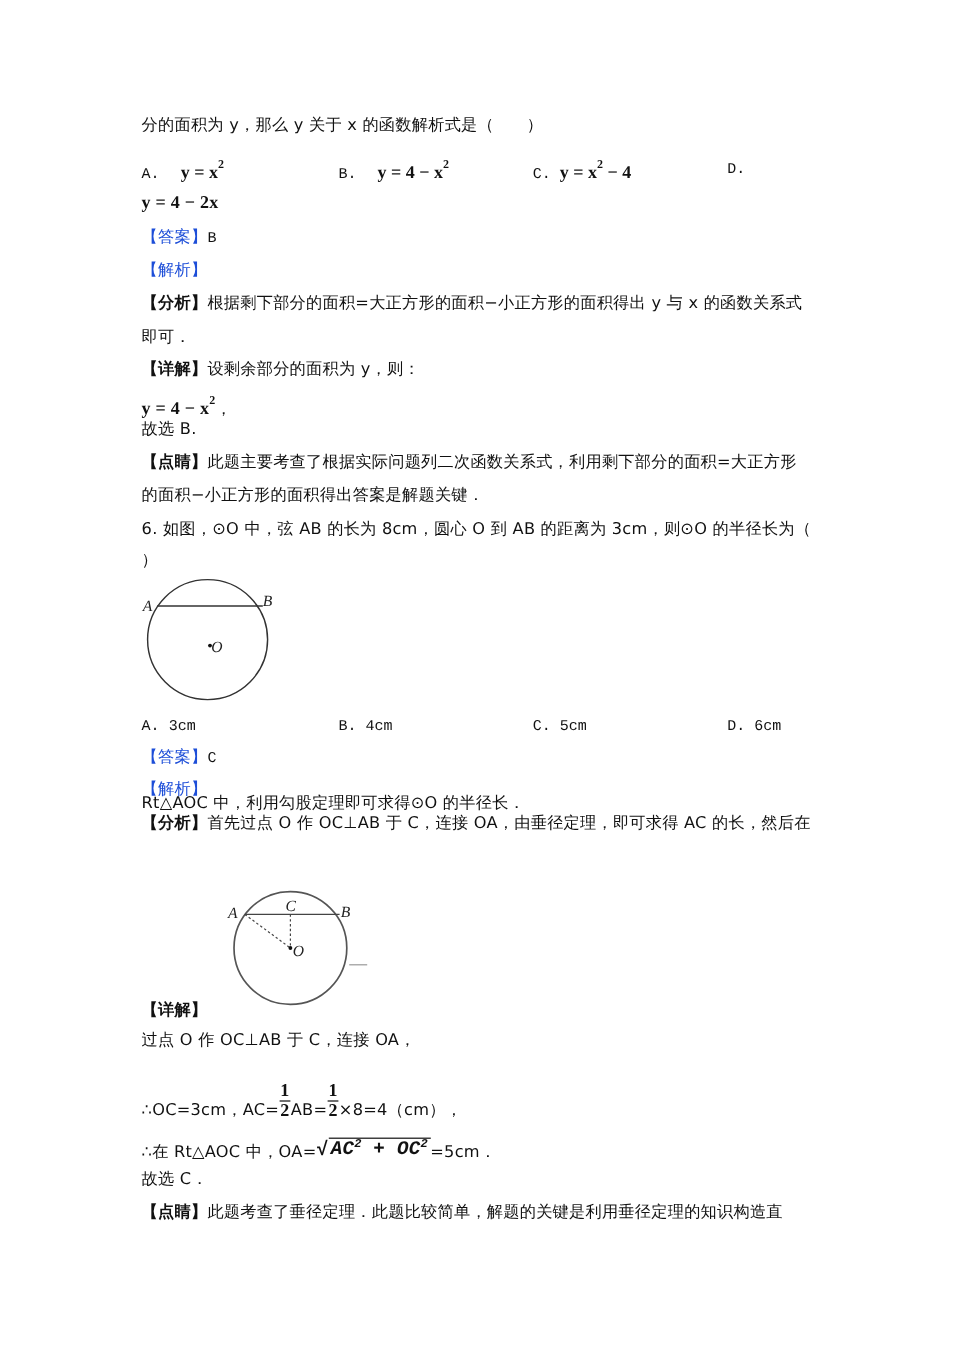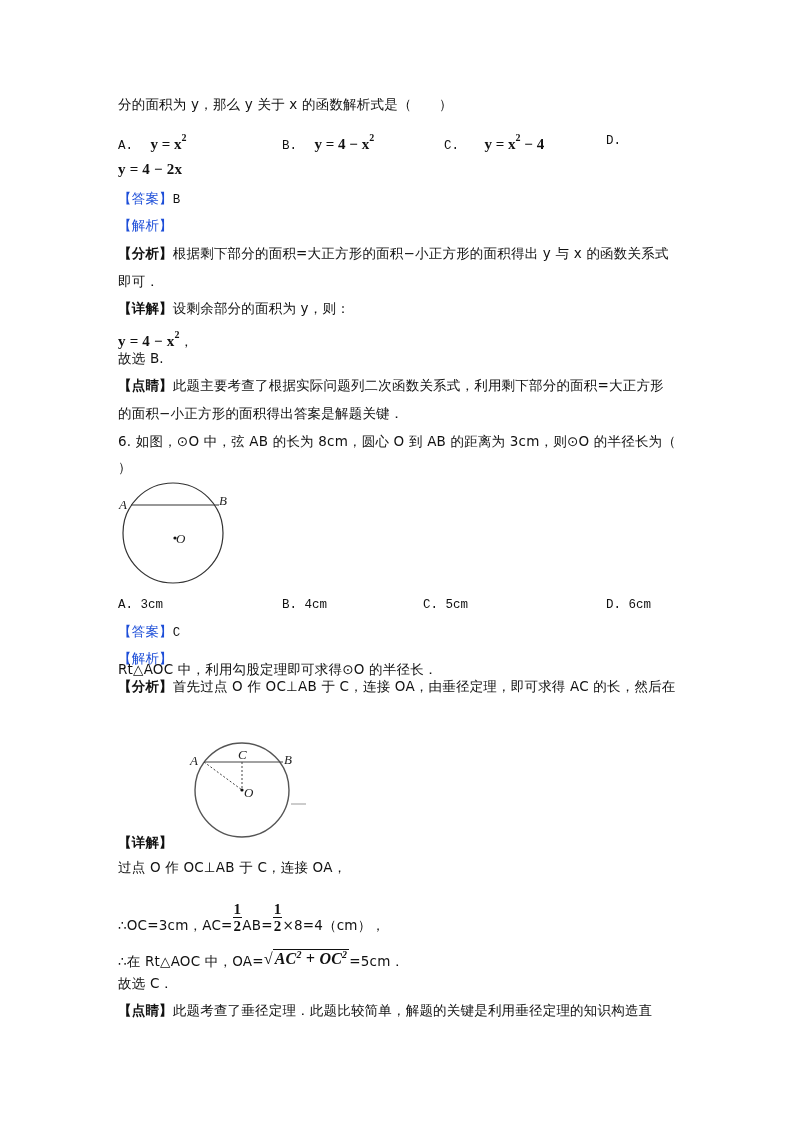--- a/index.html
+++ b/index.html
@@ -8,40 +8,40 @@
   .ln { position: absolute; left: 118px; font-size: 13.5px; line-height: 18px; white-space: nowrap; letter-spacing: 0.2px; }
   .tag-blue { color: #1d4ed8; }
   .tag-black { color: #111; font-weight: bold; text-align: center; }
   .math { font-family: "Liberation Serif", "DejaVu Serif", serif; font-weight: bold; font-size: 15px; }
   .math sup { font-size: 10px; position: relative; top: -2px; }
   .mono { font-family: "Liberation Mono", "DejaVu Sans Mono", monospace; font-size: 12.5px; }
   .opt { position: absolute; font-size: 12.5px; font-family: "Liberation Mono", "DejaVu Sans Mono", monospace; text-align: center; }
   .frac { display: inline-block; vertical-align: middle; text-align: center; font-family: "Liberation Serif", serif; font-weight: bold; font-size: 15px; line-height: 16px; position: relative; top: -8px; }
   .frac .num { display: block; border-bottom: 1px solid #111; padding: 0 1px; }
   .frac .den { display: block; }
-  .sqrt { display: inline-block; font-family: Liberation Serif, serif; font-style: italic; font-weight: bold; font-size: 16px; position: relative; top: -2px; }
+  .sqrt { display: inline-block; font-family: Liberation Mono, monospace; font-style: italic; font-weight: bold; font-size: 16px; position: relative; top: -2px; }
   .sqrt .rad { border-top: 1px solid #111; padding: 0 2px; }
   svg { position: absolute; }
 </style>
 </head>
 <body>
 
 <div class="ln" style="top:95px">分的面积为 y，那么 y 关于 x 的函数解析式是（　　）</div>
 
 <div class="opt" style="left:118px;top:134px">
   <span>A.</span>
   <span class="math" style="margin-left:10px"><span>y = x</span><sup>2</sup></span>
 </div>
 <div class="opt" style="left:282px;top:134px">
   <span>B.</span>
   <span class="math" style="margin-left:10px"><span>y = 4 − x</span><sup>2</sup></span>
 </div>
 <div class="opt" style="left:444px;top:134px">
   <span>C.</span>
-  <span class="math" style="margin-left:18px"><span>y = x</span><sup>2</sup><span> − 4</span></span>
+  <span class="math" style="margin-left:0"><span>y = x</span><sup>2</sup><span> − 4</span></span>
 </div>
 <div class="opt" style="left:606px;top:134px">D.</div>
 <div class="ln math" style="top:160px">y = 4 − 2x</div>
 
 <div class="ln" style="top:189px">
   <span class="tag-blue">【答案】</span><span class="mono">B</span>
 </div>
 <div class="ln tag-blue" style="top:216px">【解析】</div>
 <div class="ln" style="top:244px">
   <span class="tag-black">【分析】</span><span>根据剩下部分的面积=大正方形的面积−小正方形的面积得出 y 与 x 的函数关系式</span>
@@ -66,21 +66,21 @@
   <circle cx="58" cy="51" r="50" fill="none" stroke="#333" stroke-width="1.2"></circle>
   <line x1="16" y1="23" x2="104" y2="23" stroke="#333" stroke-width="1.2"></line>
   <circle cx="60" cy="56" r="1.6" fill="#111"></circle>
   <text x="4" y="27" font-family="Liberation Serif, serif" font-style="italic" font-size="13" fill="#222">A</text>
   <text x="104" y="23" font-family="Liberation Serif, serif" font-style="italic" font-size="13" fill="#222">B</text>
   <text x="61" y="61" font-family="Liberation Serif, serif" font-style="italic" font-size="13" fill="#222">O</text>
 </svg>
 
 <div class="opt" style="left:118px;top:598px"><span>A.</span> <span>3cm</span></div>
 <div class="opt" style="left:282px;top:598px"><span>B.</span> <span>4cm</span></div>
-<div class="opt" style="left:423px;top:598px"><span>C.</span> <span>5cm</span></div>
+<div class="opt" style="left:444px;top:598px"><span>C.</span> <span>5cm</span></div>
 <div class="opt" style="left:606px;top:598px"><span>D.</span> <span>6cm</span></div>
 
 <div class="ln" style="top:622px">
   <span class="tag-blue">【答案】</span><span class="mono">C</span>
 </div>
 <div class="ln tag-blue" style="top:649px">【解析】</div>
 <div class="ln" style="top:677px">
   <span class="tag-black">【分析】</span><span>首先过点 O 作 OC⊥AB 于 C，连接 OA，由垂径定理，即可求得 AC 的长，然后在</span>
 </div>
 <div class="ln" style="top:660px">Rt△AOC 中，利用勾股定理即可求得⊙O 的半径长．</div>

